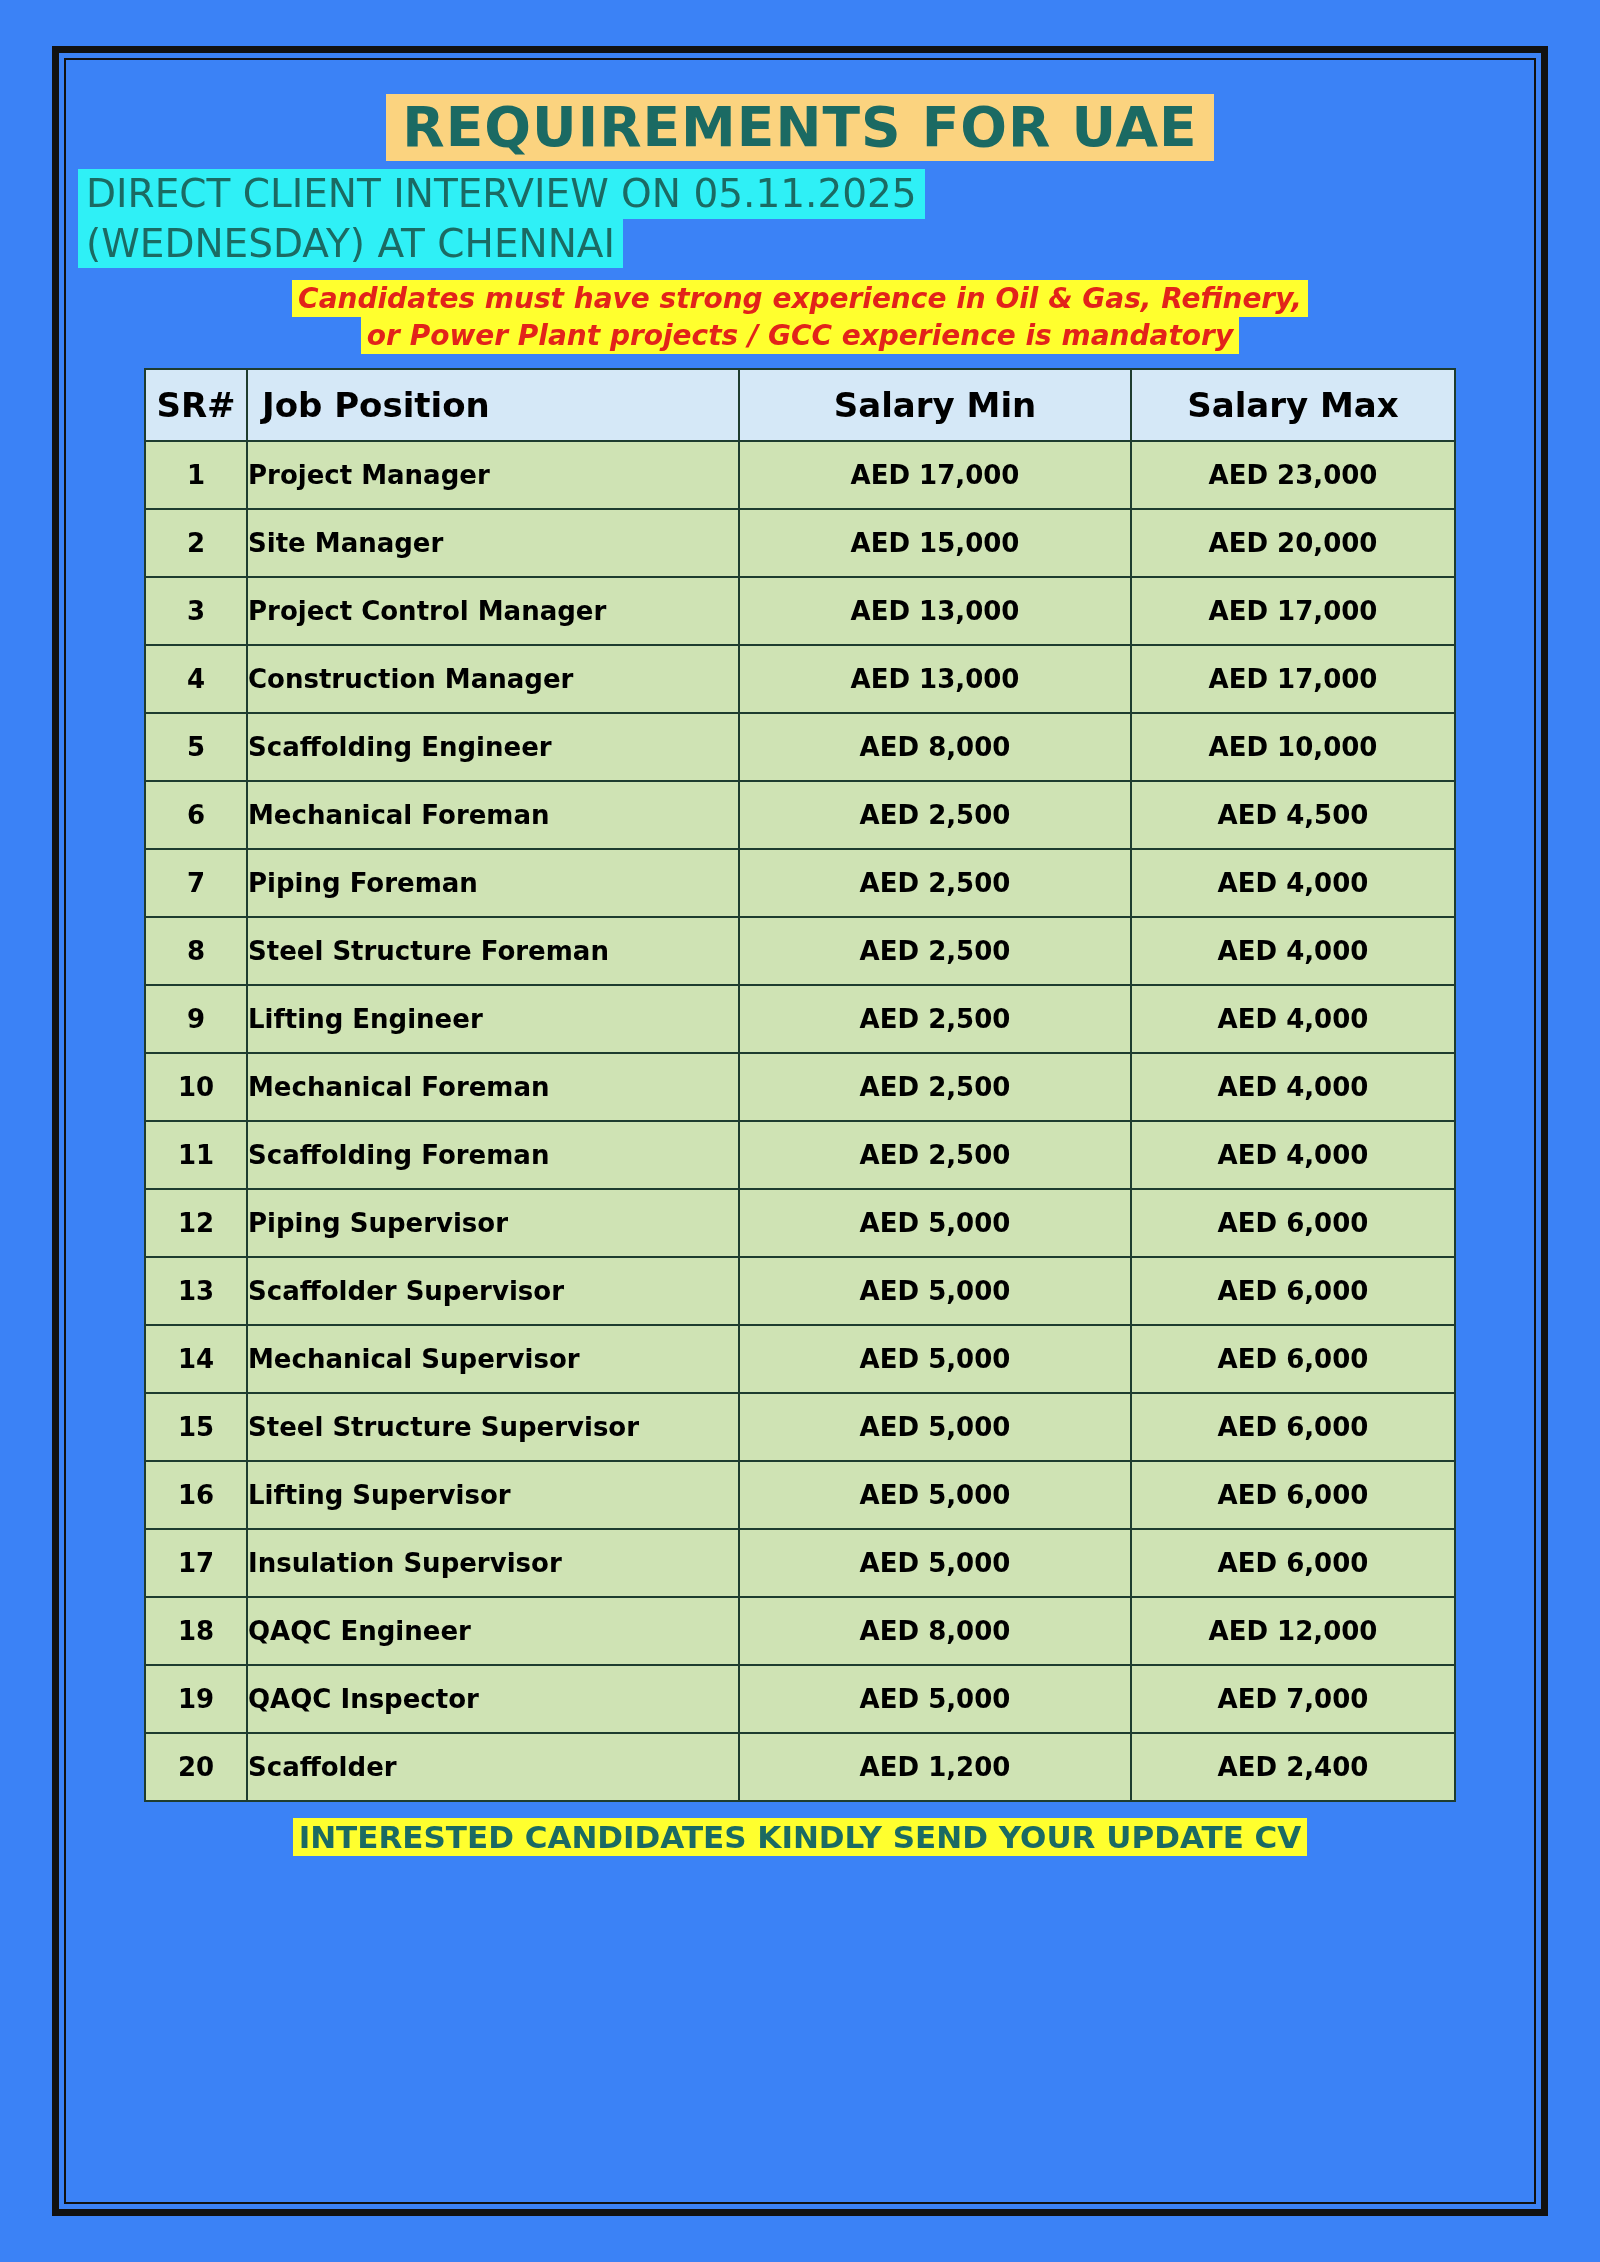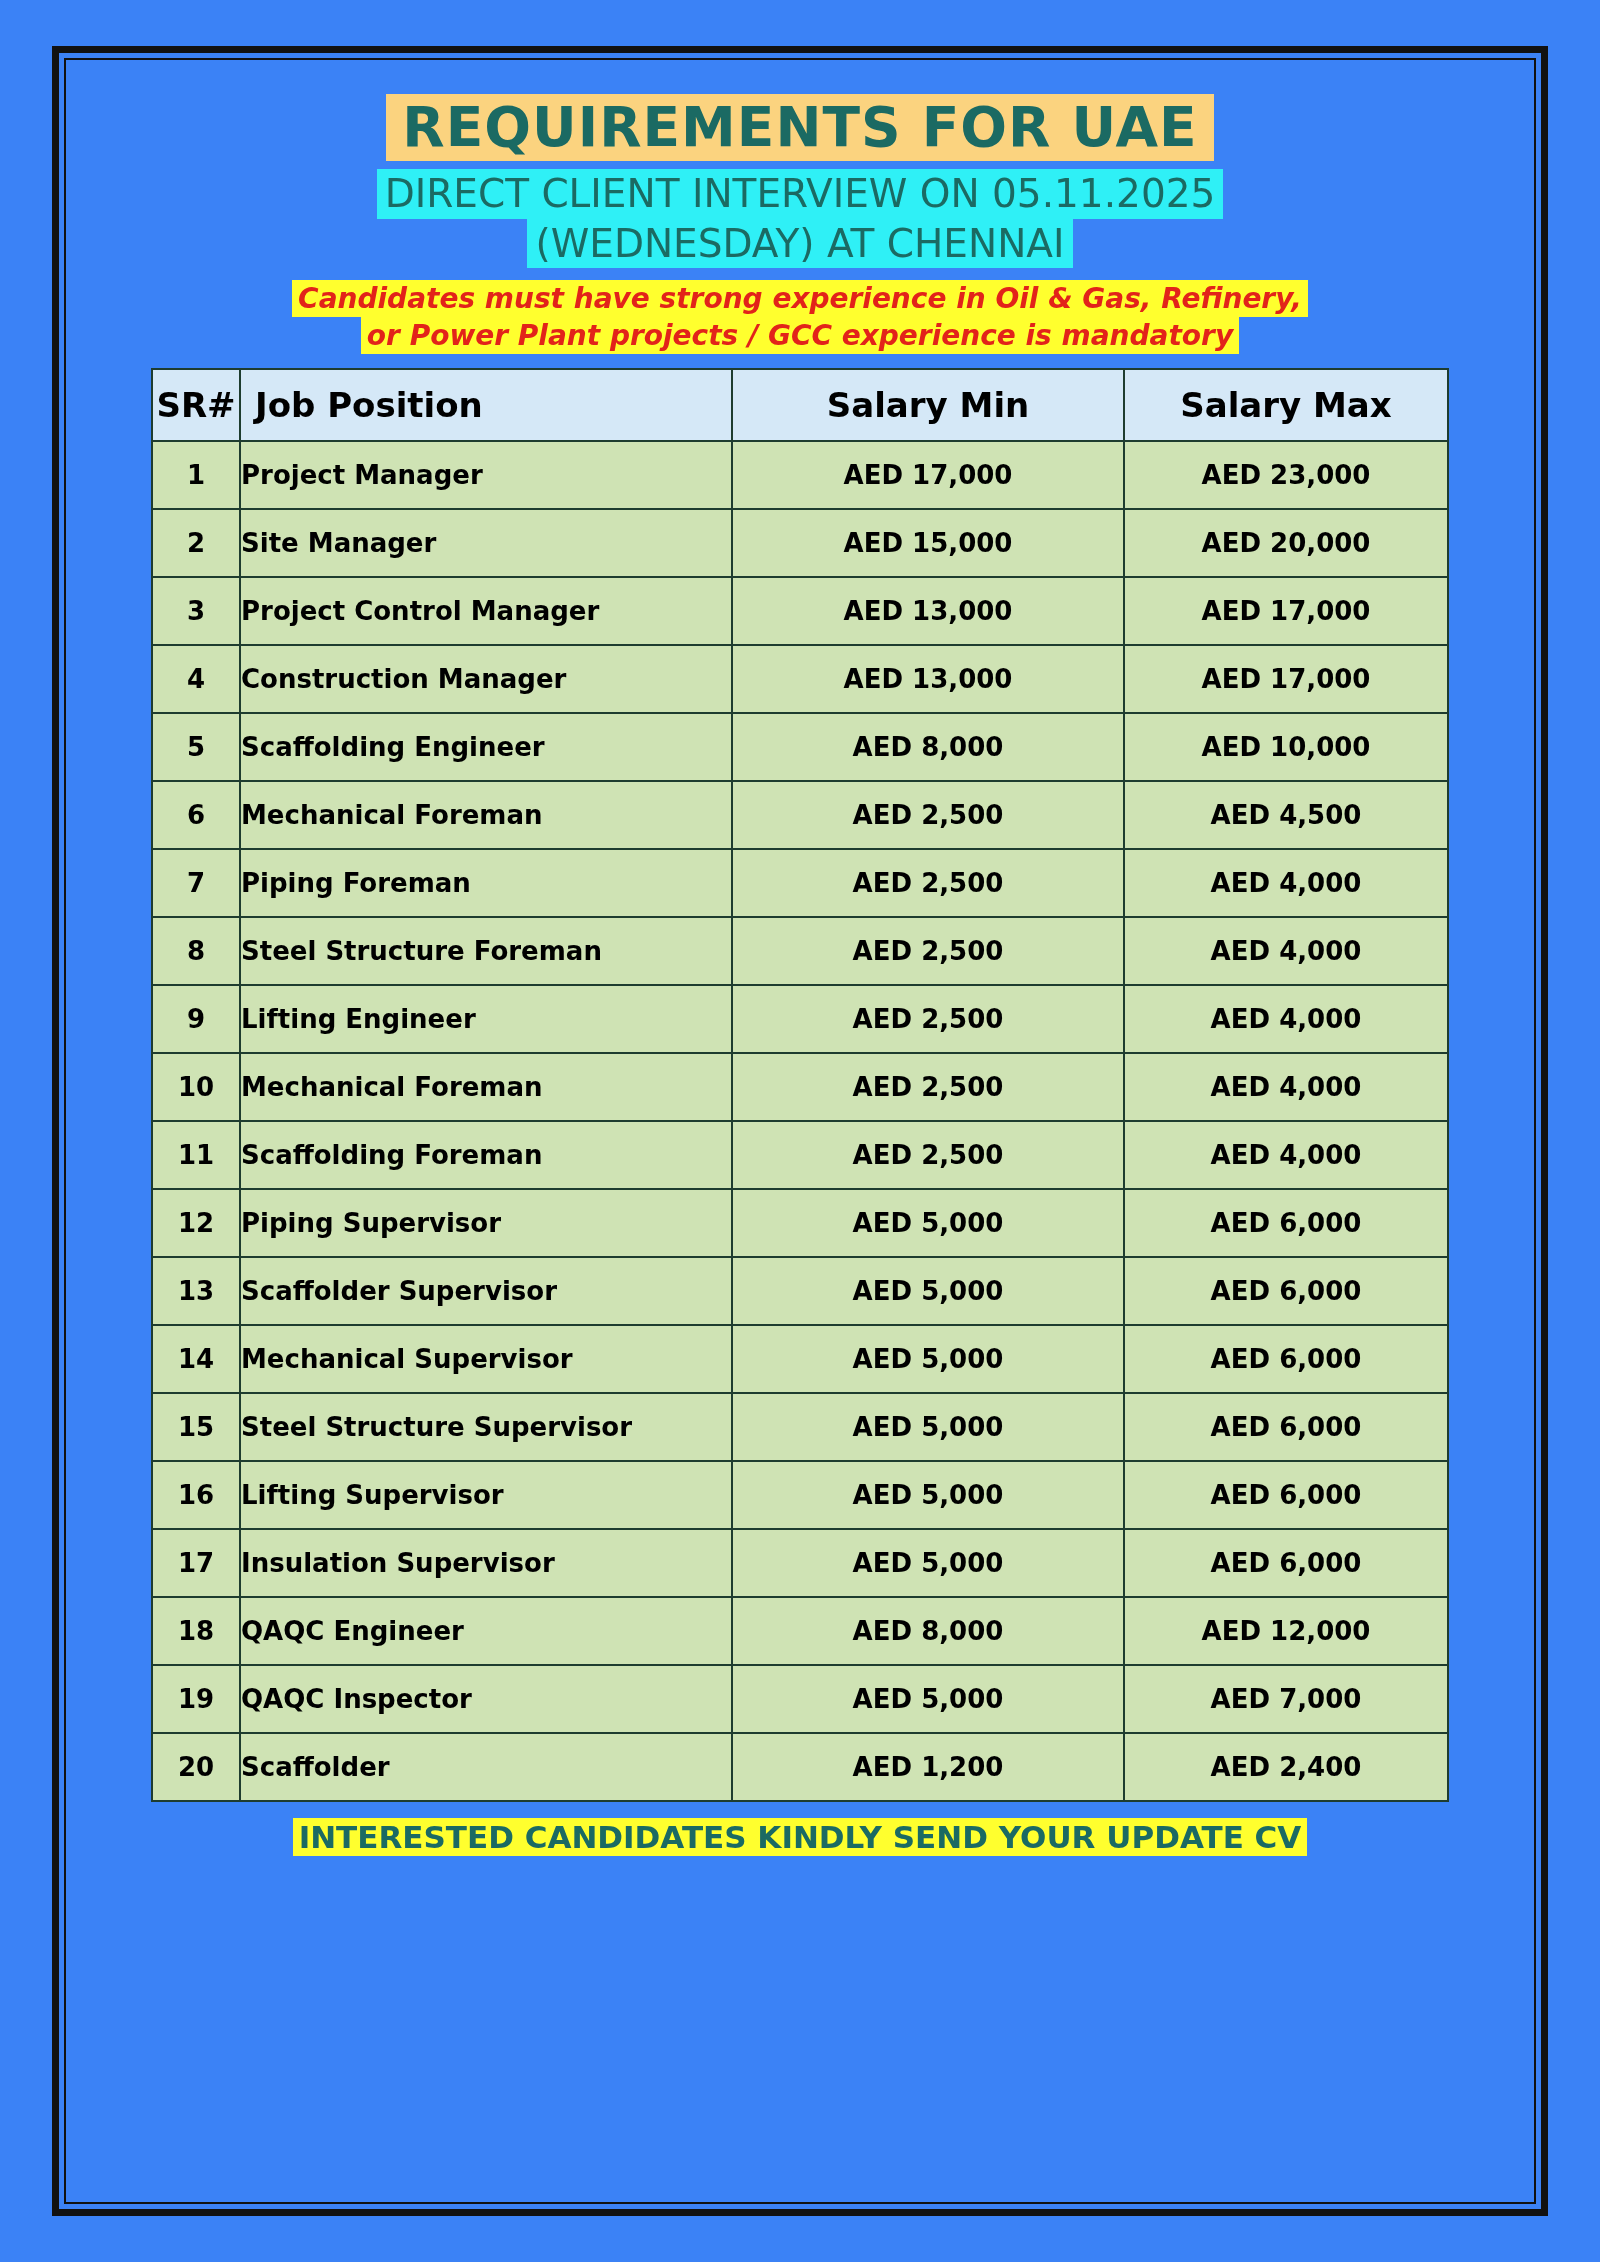--- a/index.html
+++ b/index.html
@@ -58,21 +58,21 @@
     font-family: "DejaVu Sans", sans-serif;
     font-size: 55px;
     font-weight: bold;
     letter-spacing: 1px;
     padding: 2px 16px;
     display: inline-block;
     line-height: 1.15;
   }
 
   .subtitle {
-    text-align: center;
+    text-align: left;
     margin-top: 8px;
     line-height: 1.22;
   }
   .subtitle span {
     background: #2ff0f6;
     color: #1b6a63;
     font-size: 39px;
     font-weight: normal;
     padding: 1px 8px;
     display: inline-block;
@@ -106,21 +106,21 @@
     box-sizing: border-box;
   }
   table.jobs thead th {
     background: #d5e8f7;
     font-size: 34px;
     font-weight: bold;
     color: #000000;
     text-align: center;
     height: 72px;
   }
-  th.col-sr  { width: 88px; }
+  th.col-sr  { width: 102px; }
   th.col-job { width: 492px; text-align: left !important; padding-left: 14px !important; }
   th.col-min { width: 392px; }
   th.col-max { width: 324px; }
 
   table.jobs tbody td {
     background: #cfe3b4;
     font-size: 26px;
     font-weight: bold;
     color: #000000;
   }

